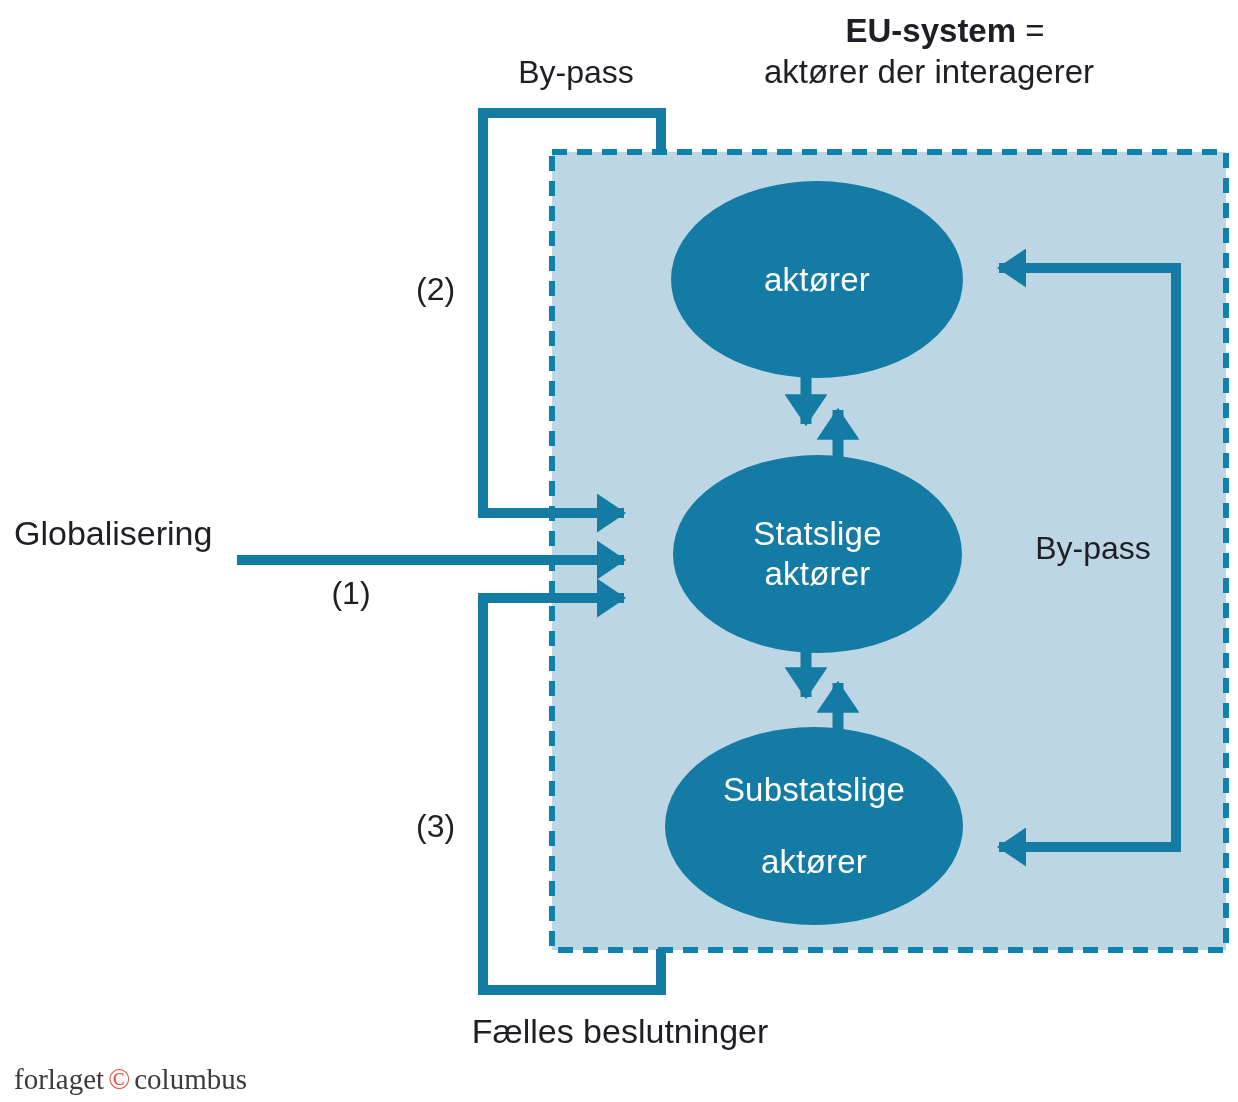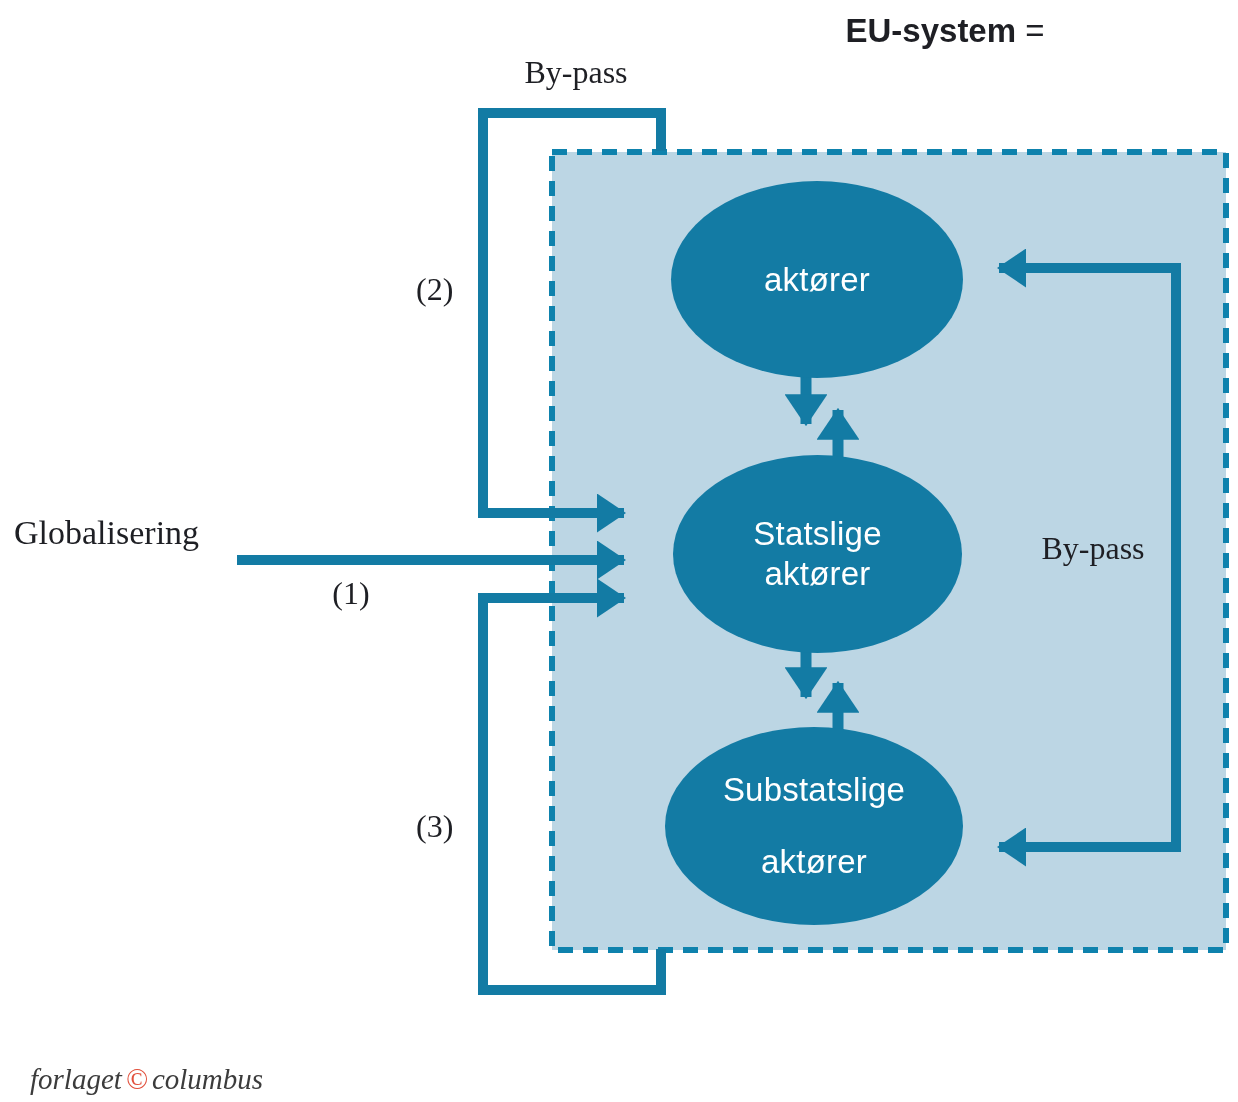--- a/index.html
+++ b/index.html
@@ -69,38 +69,36 @@
     text-align: center;
     font-size: 33px;
     line-height: 41px;
   }
   .title .b { font-weight: bold; margin-left: 32px; }
 
   .lbl {
     position: absolute;
     font-size: 32px;
     white-space: nowrap;
-    font-family: Liberation Serif, serif;
   }
   .lbl-bypass-top    { left: 483px; top: 54px;  width: 186px; text-align: center; }
   .lbl-num2          { left: 416px; top: 271px; }
   .lbl-globalisering { left: 14px;  top: 514px; font-size: 34px; }
   .lbl-num1          { left: 326px; top: 575px; width: 50px; text-align: center; }
   .lbl-num3          { left: 416px; top: 808px; }
   .lbl-bypass-right  { left: 1018px; top: 530px; width: 150px; text-align: center; }
   .lbl-faelles       { left: 398px; top: 1012px; width: 444px; text-align: center; font-size: 34px; }
 
   .footer {
     position: absolute;
-    left: 30px; top: 1063px;
+    left: 14px; top: 1063px;
     font-family: "Liberation Serif", "DejaVu Serif", serif;
     font-size: 29px;
     color: var(--logo-text);
     white-space: nowrap;
-    font-style: italic;
   }
   .footer .copy {
     color: var(--logo-red);
     padding: 0 4px;
   }
 </style>
 </head>
 <body>
 
 <div class="canvas">
@@ -126,38 +124,40 @@
 
     <path class="tealline thick" d="M 806,372 L 806,424" marker-end="url(#ah)"></path>
     <path class="tealline thick" d="M 838,459 L 838,410" marker-end="url(#ah)"></path>
 
     <path class="tealline thick" d="M 806,646 L 806,697" marker-end="url(#ah)"></path>
     <path class="tealline thick" d="M 838,733 L 838,683" marker-end="url(#ah)"></path>
   </svg>
 
   <div class="title">
     <div><span class="b">EU-system</span><span> =</span></div>
+    <div>aktører der interagerer</div>
   </div>
 
   <div class="node node-overstatslige">
     <span>aktører</span>
   </div>
   <div class="node node-statslige">
     <span>Statslige</span>
     <span>aktører</span>
   </div>
   <div class="node node-substatslige">
     <span>Substatslige</span>
     <span>aktører</span>
   </div>
 
   <div class="lbl lbl-bypass-top">By-pass</div>
   <div class="lbl lbl-num2">(2)</div>
   <div class="lbl lbl-globalisering">Globalisering</div>
   <div class="lbl lbl-num1">(1)</div>
   <div class="lbl lbl-num3">(3)</div>
   <div class="lbl lbl-bypass-right">By-pass</div>
+  <div class="lbl lbl-faelles">Fælles beslutninger</div>
 
   <div class="footer">
     <span>forlaget</span><span class="copy">©</span><span>columbus</span>
   </div>
 
 </div>
 
 </body></html>

